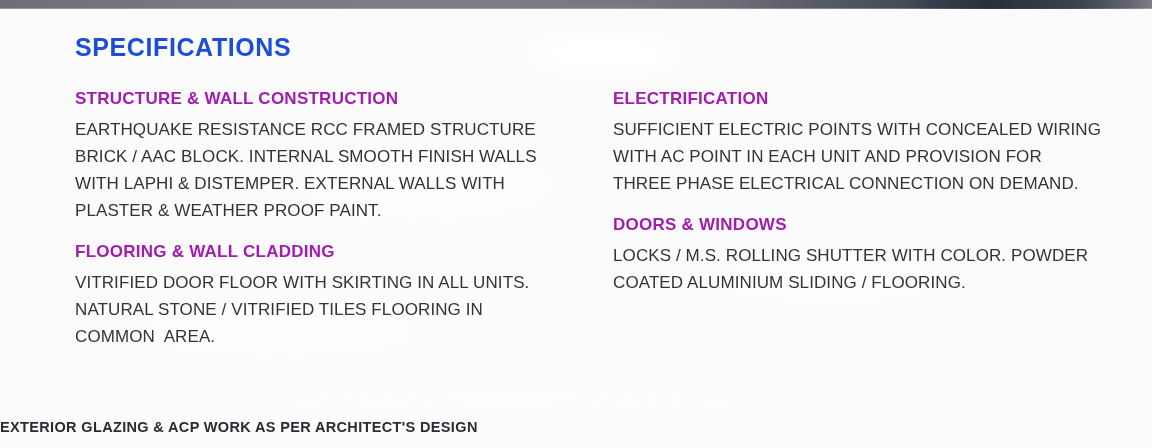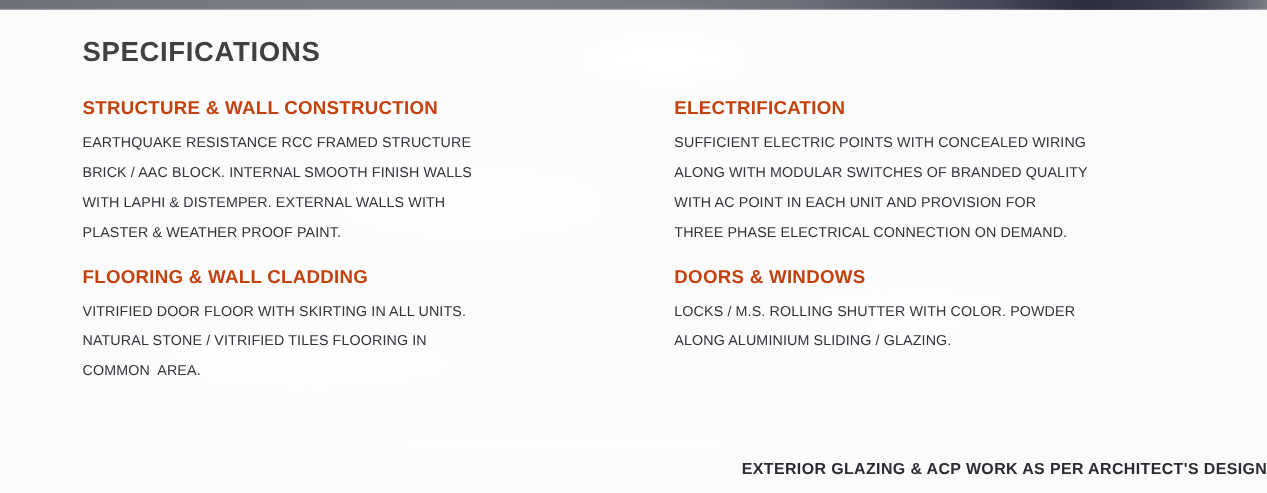--- a/index.html
+++ b/index.html
@@ -61,21 +61,21 @@
     inset: 0;
   }
 
   #page-title {
     position: absolute;
     left: 75px;
     top: 31px;
     font-size: 25px;
     font-weight: bold;
     letter-spacing: 0.6px;
-    color: #404040;
+    color: #1d4ed8;
     line-height: 32px;
     white-space: nowrap;
   }
 
   #columns {
     position: absolute;
     left: 0;
     top: 86px;
     width: 1152px;
   }
@@ -87,41 +87,41 @@
   .column.left  { left: 75px;  width: 500px; }
   .column.right { left: 613px; width: 500px; }
 
   .spec-section { margin-bottom: 0; }
   .spec-section + .spec-section { margin-top: 15px; }
 
   .section-heading {
     font-size: 17px;
     font-weight: bold;
     letter-spacing: 0.25px;
-    color: #c2410c;
+    color: #a21caf;
     line-height: 25px;
     margin-bottom: 5px;
     white-space: nowrap;
   }
 
   .section-body {
-    font-size: 13px;
+    font-size: 17px;
     font-weight: normal;
     letter-spacing: 0.1px;
     color: #33333a;
     line-height: 27px;
   }
   .section-body .line { display: block; white-space: pre; }
 
   #footer-note {
     position: absolute;
     left: 0;
     top: 416px;
     width: 1152px;
-    text-align: right;
+    text-align: left;
     font-size: 14.5px;
     font-weight: bold;
     letter-spacing: 0.35px;
     color: #2b2b31;
     line-height: 22px;
   }
 </style>
 </head>
 <body>
 
@@ -163,31 +163,30 @@
       </div>
 
     </div>
 
     <div class="column right">
 
       <div class="spec-section">
         <div class="section-heading">ELECTRIFICATION</div>
         <div class="section-body">
             <span class="line">SUFFICIENT ELECTRIC POINTS WITH CONCEALED WIRING</span>
-            <span class="line">ALONG WITH MODULAR SWITCHES OF BRANDED QUALITY</span>
             <span class="line">WITH AC POINT IN EACH UNIT AND PROVISION FOR</span>
             <span class="line">THREE PHASE ELECTRICAL CONNECTION ON DEMAND.</span>
           </div>
       </div>
 
       <div class="spec-section">
         <div class="section-heading">DOORS &amp; WINDOWS</div>
         <div class="section-body">
             <span class="line">LOCKS / M.S. ROLLING SHUTTER WITH COLOR. POWDER</span>
-            <span class="line">ALONG ALUMINIUM SLIDING / GLAZING.</span>
+            <span class="line">COATED ALUMINIUM SLIDING / FLOORING.</span>
           </div>
       </div>
 
     </div>
 
   </div>
 
   <div id="footer-note">EXTERIOR GLAZING &amp; ACP WORK AS PER ARCHITECT'S DESIGN</div>
 
 </div>

